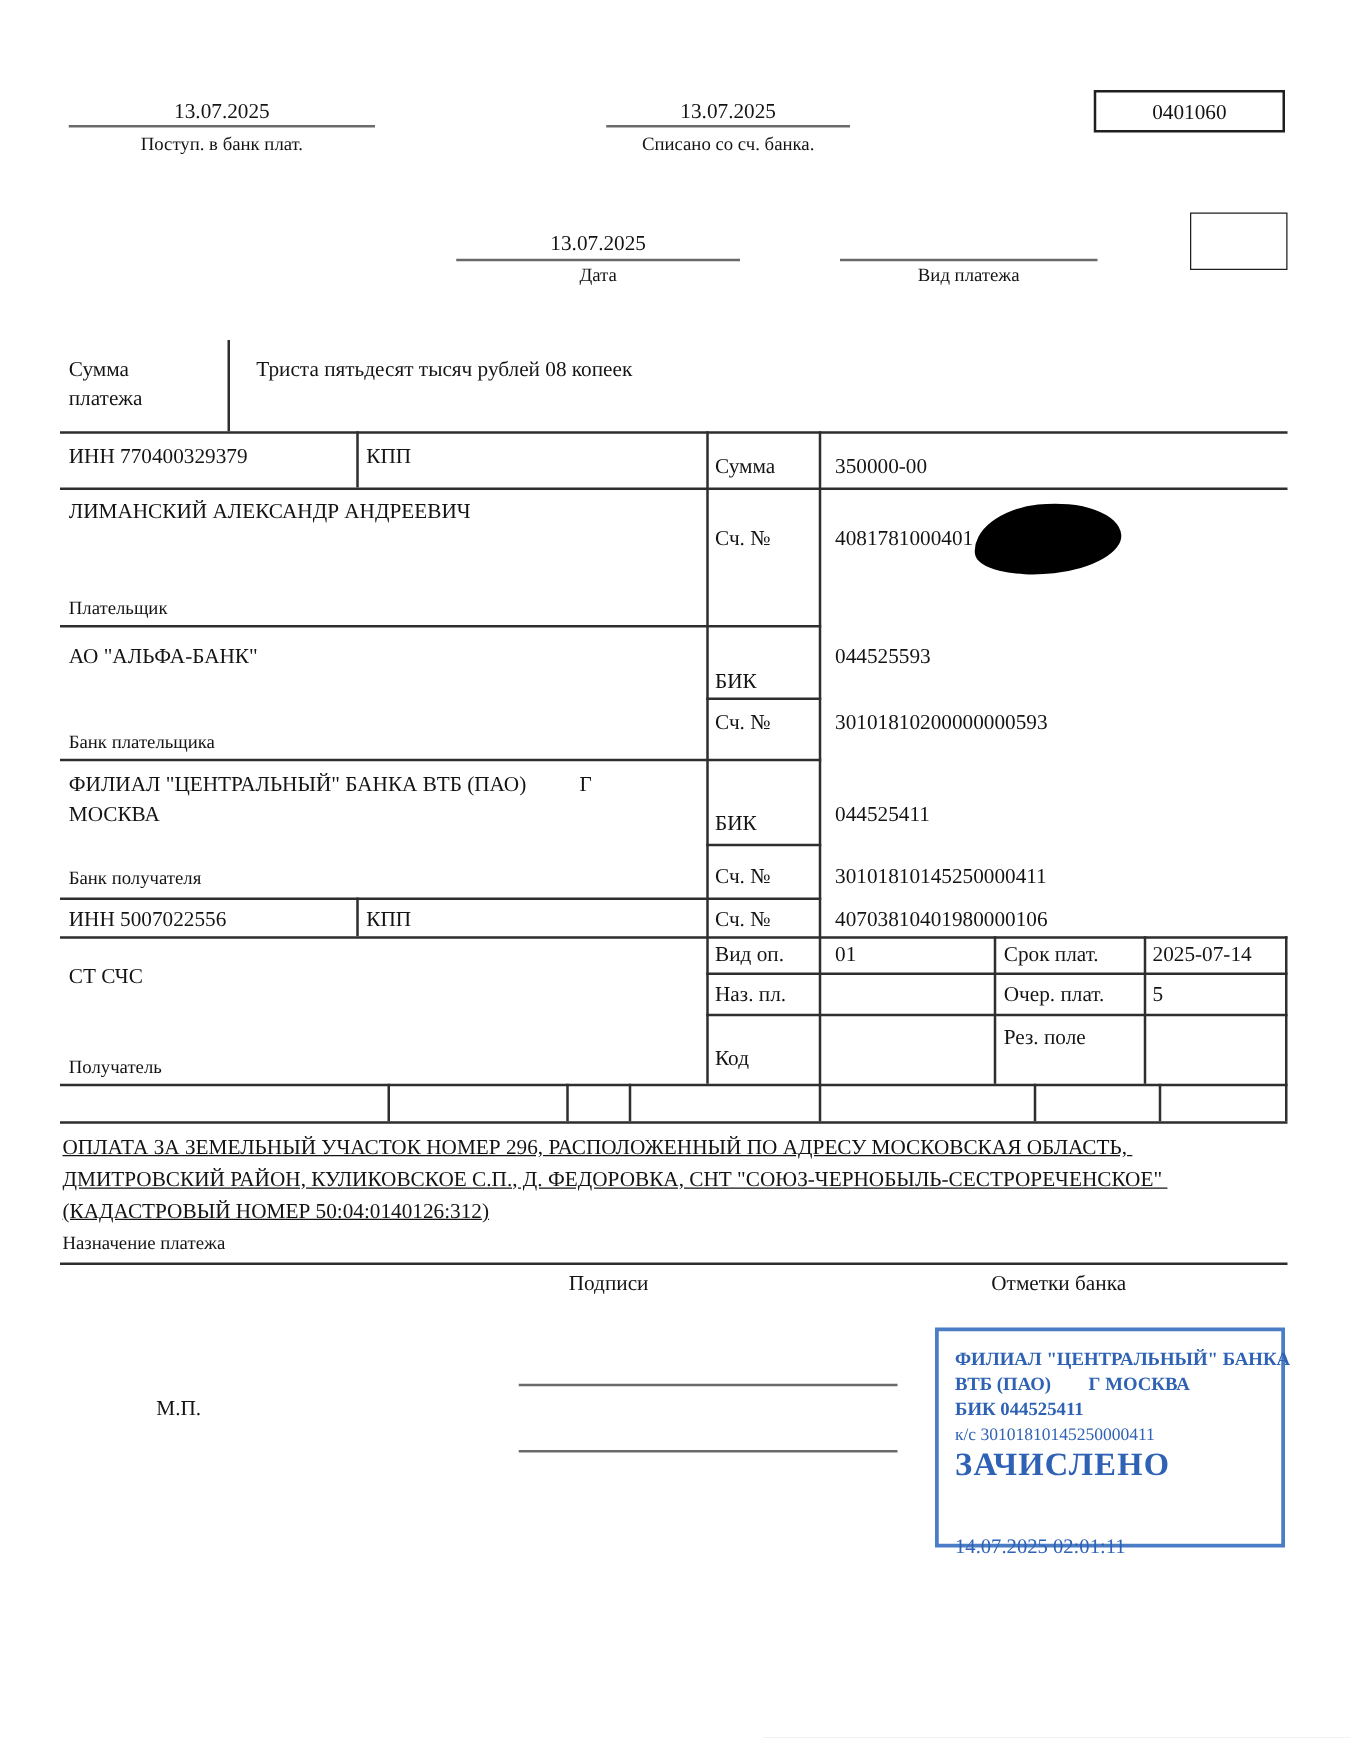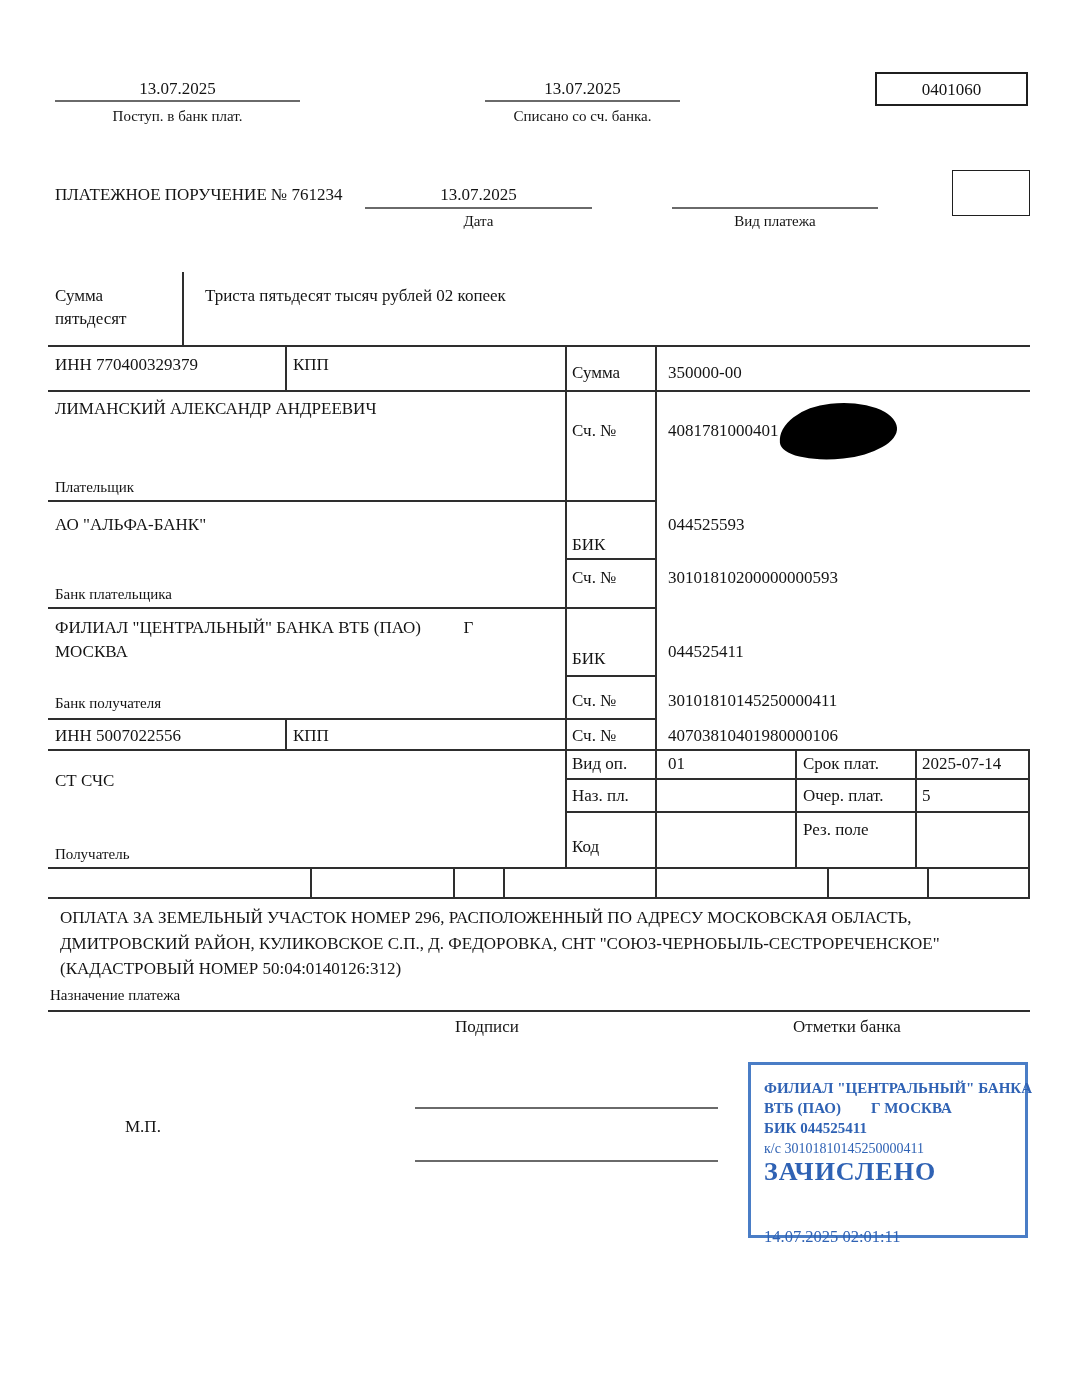--- a/index.html
+++ b/index.html
@@ -33,32 +33,31 @@
   <div class="abs sm ctr" style="left:55px;top:107px;width:245px;">Поступ. в банк плат.</div>
 
   <div class="abs t ctr" style="left:485px;top:78px;width:195px;">13.07.2025</div>
   <div class="hl gray" style="left:485px;top:100px;width:195px;height:2px;"></div>
   <div class="abs sm ctr" style="left:485px;top:107px;width:195px;">Списано со сч. банка.</div>
 
   <div class="box" style="left:875px;top:72px;width:153px;height:34px;">
     <div class="t ctr" style="margin-top:5px;">0401060</div>
   </div>
 
-  <div class="abs t" style="left:55px;top:184px;">ПЛАТЕЖНОЕ ПОРУЧЕНИЕ № 761234</div>
   <div class="abs t ctr" style="left:365px;top:184px;width:227px;">13.07.2025</div>
   <div class="hl gray" style="left:365px;top:207px;width:227px;height:2px;"></div>
   <div class="abs sm ctr" style="left:365px;top:212px;width:227px;">Дата</div>
   <div class="hl gray" style="left:672px;top:207px;width:206px;height:2px;"></div>
   <div class="abs sm ctr" style="left:672px;top:212px;width:206px;">Вид платежа</div>
   <div class="box" style="left:952px;top:170px;width:78px;height:46px;border-width:1.5px;"></div>
 
   <div class="abs t" style="left:55px;top:285px;">Сумма</div>
-  <div class="abs t" style="left:55px;top:308px;">пятьдесят</div>
+  <div class="abs t" style="left:55px;top:308px;">платежа</div>
   <div class="vl" style="left:182px;top:272px;height:73px;"></div>
-  <div class="abs t" style="left:205px;top:285px;">Триста пятьдесят тысяч рублей 02 копеек</div>
+  <div class="abs t" style="left:205px;top:285px;">Триста пятьдесят тысяч рублей 08 копеек</div>
 
   <div class="hl" style="left:48px;top:345px;width:982px;height:2px;"></div>
   <div class="hl" style="left:48px;top:390px;width:982px;height:2px;"></div>
   <div class="hl" style="left:48px;top:500px;width:609px;height:2px;"></div>
   <div class="hl" style="left:565px;top:558px;width:92px;height:1.5px;"></div>
   <div class="hl" style="left:48px;top:607px;width:609px;height:2px;"></div>
   <div class="hl" style="left:565px;top:675px;width:92px;height:1.5px;"></div>
   <div class="hl" style="left:48px;top:718px;width:609px;height:2px;"></div>
   <div class="hl" style="left:48px;top:749px;width:982px;height:2px;"></div>
   <div class="hl" style="left:565px;top:778px;width:465px;height:1.5px;"></div>
@@ -118,21 +117,21 @@
   <div class="abs t" style="left:803px;top:753px;">Срок плат.</div>
   <div class="abs t" style="left:922px;top:753px;">2025-07-14</div>
 
   <div class="abs t" style="left:572px;top:785px;">Наз. пл.</div>
   <div class="abs t" style="left:803px;top:785px;">Очер. плат.</div>
   <div class="abs t" style="left:922px;top:785px;">5</div>
 
   <div class="abs t" style="left:572px;top:836px;">Код</div>
   <div class="abs t" style="left:803px;top:819px;">Рез. поле</div>
 
-  <div class="abs t wrap" style="left:60px;top:905px;width:985px;line-height:25.5px;">ОПЛАТА ЗА ЗЕМЕЛЬНЫЙ УЧАСТОК НОМЕР 296, РАСПОЛОЖЕННЫЙ ПО АДРЕСУ МОСКОВСКАЯ ОБЛАСТЬ, ДМИТРОВСКИЙ РАЙОН, КУЛИКОВСКОЕ С.П., Д. ФЕДОРОВКА, СНТ "СОЮЗ-ЧЕРНОБЫЛЬ-СЕСТРОРЕЧЕНСКОЕ" (КАДАСТРОВЫЙ НОМЕР 50:04:0140126:312)</div>
+  <div class="abs t wrap" style="left:50px;top:905px;width:985px;line-height:25.5px;text-decoration:underline;">ОПЛАТА ЗА ЗЕМЕЛЬНЫЙ УЧАСТОК НОМЕР 296, РАСПОЛОЖЕННЫЙ ПО АДРЕСУ МОСКОВСКАЯ ОБЛАСТЬ, ДМИТРОВСКИЙ РАЙОН, КУЛИКОВСКОЕ С.П., Д. ФЕДОРОВКА, СНТ "СОЮЗ-ЧЕРНОБЫЛЬ-СЕСТРОРЕЧЕНСКОЕ" (КАДАСТРОВЫЙ НОМЕР 50:04:0140126:312)</div>
   <div class="abs sm" style="left:50px;top:986px;">Назначение платежа</div>
   <div class="hl" style="left:48px;top:1010px;width:982px;height:2px;"></div>
 
   <div class="abs t" style="left:455px;top:1016px;width:190px;">Подписи</div>
   <div class="abs t" style="left:793px;top:1016px;">Отметки банка</div>
 
   <div class="abs t" style="left:125px;top:1116px;">М.П.</div>
   <div class="hl gray" style="left:415px;top:1107px;width:303px;height:2px;"></div>
   <div class="hl gray" style="left:415px;top:1160px;width:303px;height:2px;"></div>
 

